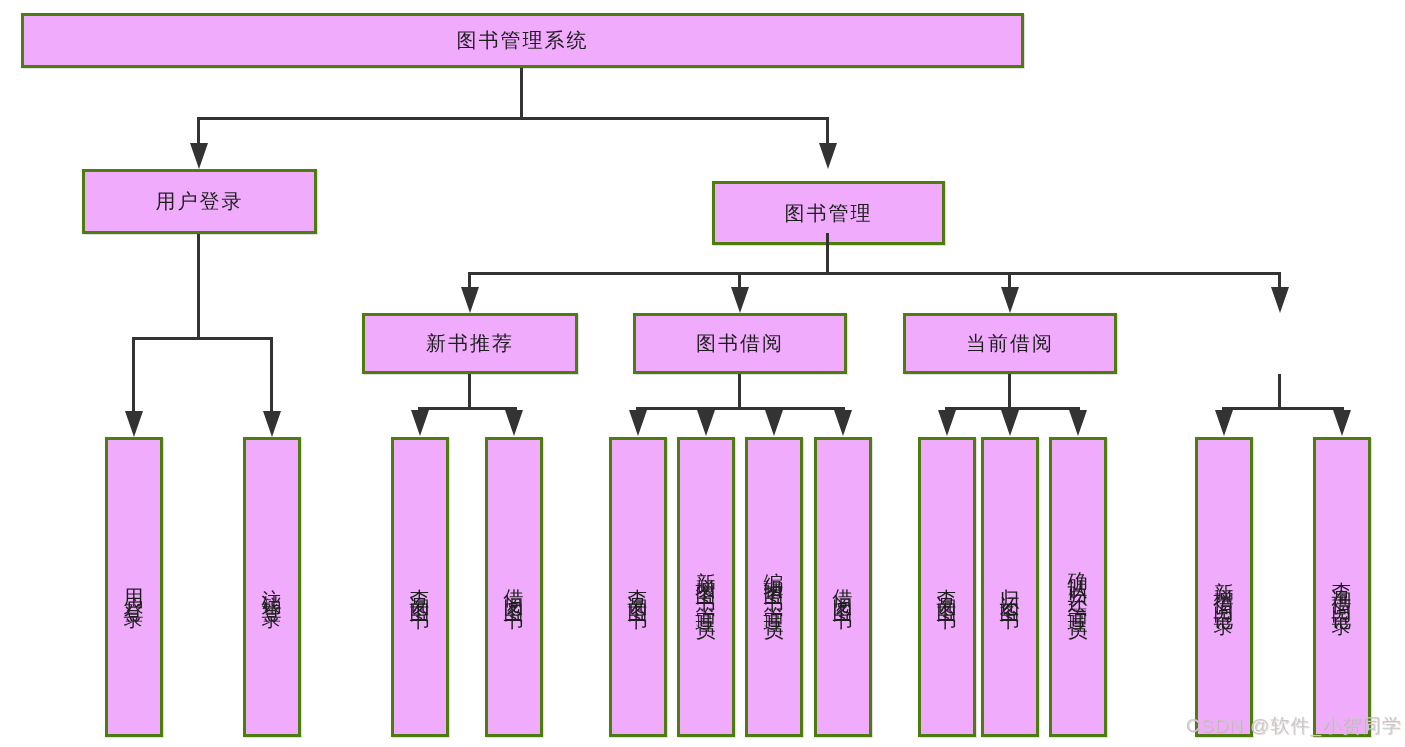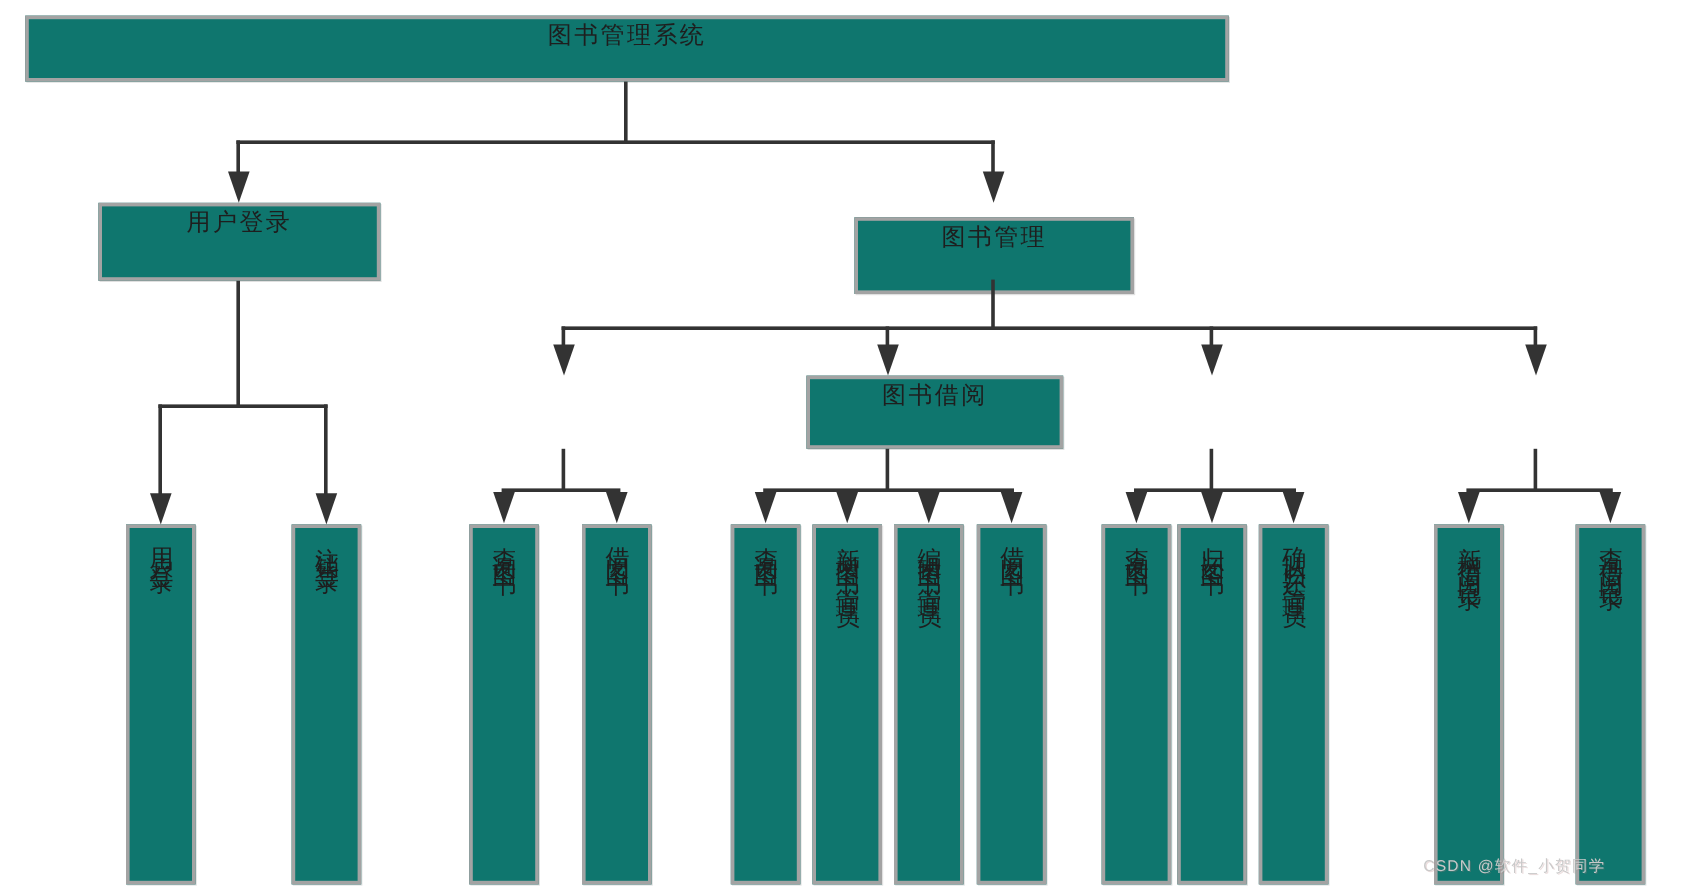--- a/index.html
+++ b/index.html
@@ -6,24 +6,24 @@
   .canvas{
     position:relative;
     width:1405px;height:747px;
     background:#ffffff;
     font-family:"Liberation Sans","DejaVu Sans",sans-serif;
     overflow:hidden;
   }
   .node{
     position:absolute;
     box-sizing:border-box;
-    border:3px solid #a3a3a3;
-    background:#0f766e;
+    border:3px solid #4d7c0f;
+    background:#f0abfc;
     display:flex;
-    align-items:flex-start;
+    align-items:center;
     justify-content:center;
     color:#1e1e1e;
     font-size:20px;
     letter-spacing:2px;
     box-shadow:1px 1px 0 rgba(0,0,0,0.12);
   }
   .leaf-label{
     writing-mode:vertical-rl;
     text-orientation:mixed;
     letter-spacing:7px;
@@ -37,21 +37,21 @@
   .arrow{
     position:absolute;
     width:0;height:0;
     border-left:9px solid transparent;
     border-right:9px solid transparent;
     border-top:26px solid #333333;
   }
   .watermark{
     position:absolute;
     left:1186px;top:713px;
-    font-size:13px;
+    font-size:19px;
     color:#c9c9c9;
     letter-spacing:1px;
     text-shadow:1px 1px 0 rgba(180,120,120,0.25);
     z-index:5;
     white-space:nowrap;
   }
 </style>
 </head>
 <body>
 
@@ -61,22 +61,28 @@
     <span>图书管理系统</span>
   </div>
 
   <div class="node" style="left:82px;top:169px;width:235px;height:65px;">
     <span>用户登录</span>
   </div>
   <div class="node" style="left:712px;top:181px;width:233px;height:64px;">
     <span>图书管理</span>
   </div>
 
-  <div class="node" style="left:633px;top:313px;width:214px;height:61px;margin-left:39px;">
+  <div class="node" style="left:362px;top:313px;width:216px;height:61px;">
+    <span>新书推荐</span>
+  </div>
+  <div class="node" style="left:633px;top:313px;width:214px;height:61px;">
     <span>图书借阅</span>
+  </div>
+  <div class="node" style="left:903px;top:313px;width:214px;height:61px;">
+    <span>当前借阅</span>
   </div>
 
   <div class="node" style="left:105px;top:437px;width:58px;height:300px;">
     <span class="leaf-label">用户登录</span>
   </div>
   <div class="node" style="left:243px;top:437px;width:58px;height:300px;">
     <span class="leaf-label">注销登录</span>
   </div>
   <div class="node" style="left:391px;top:437px;width:58px;height:300px;">
     <span class="leaf-label">查询图书</span>

